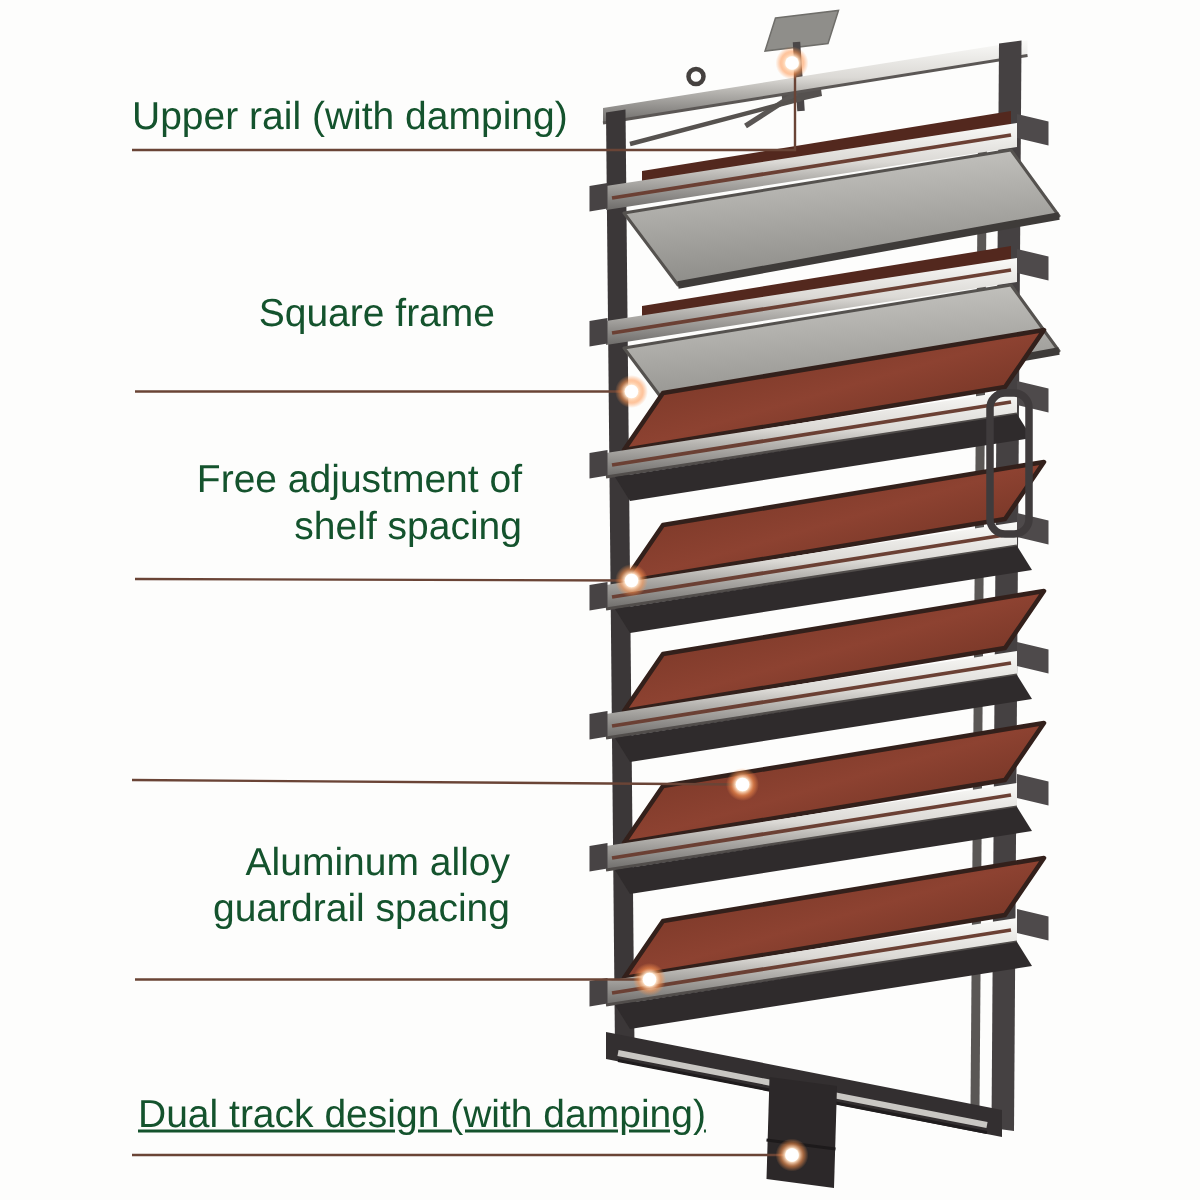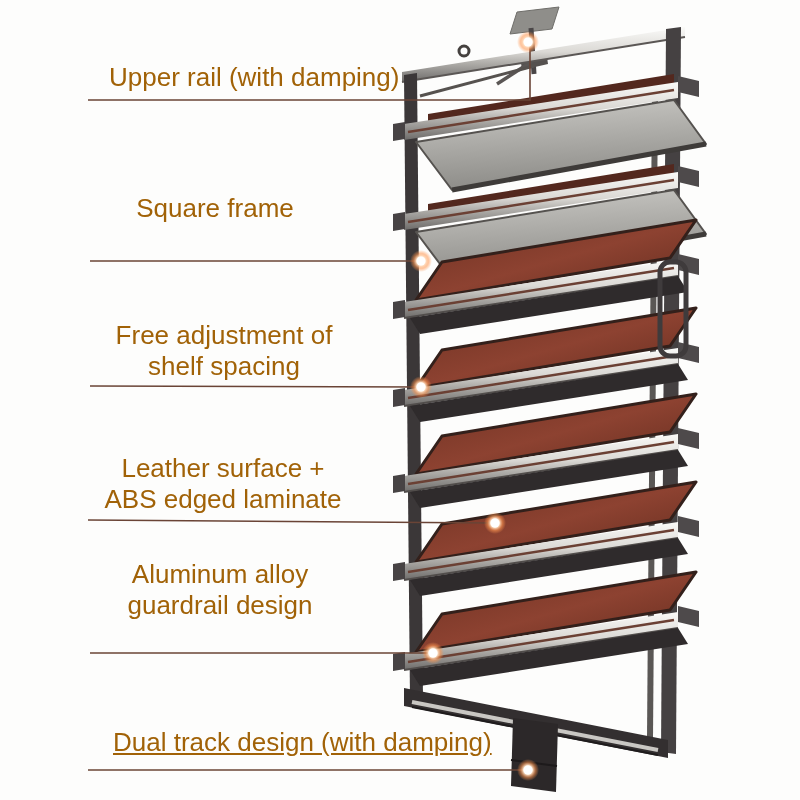--- a/index.html
+++ b/index.html
@@ -6,27 +6,26 @@
   html,body{margin:0;padding:0;}
   body{
     width:800px;height:800px;position:relative;overflow:hidden;
     background:#fdfdfc;
     font-family:"Liberation Sans", sans-serif;
   }
   .stage{position:absolute;inset:0;}
   svg.rack{position:absolute;left:0;top:0;}
   .callout{
     position:absolute;
-    color:#a16207;
+    color:#14532d;
     font-size:26px;
     line-height:31px;
     white-space:nowrap;
-    margin-left:21px;
   }
-  .callout.centered{white-space:normal;text-align:center;}
+  .callout.centered{white-space:normal;text-align:right;}
 </style>
 </head>
 <body>
 
 <div class="stage">
 
   <svg class="rack" width="800" height="800" viewBox="0 0 800 800">
     <defs>
       <linearGradient id="metalGrad" x1="0" y1="0" x2="0" y2="1">
         <stop offset="0" stop-color="#fafaf8"></stop>
@@ -148,32 +147,28 @@
   </svg>
 
   <div class="callout" style="left:88px;top:62px;">
     <span>Upper rail (with damping)</span>
   </div>
 
   <div class="callout centered" style="left:58px;top:193px;width:272px;">
     <div>Square frame</div>
   </div>
 
-  <div class="callout centered" style="left:58px;top:320px;width:290px;">
+  <div class="callout centered" style="left:58px;top:304px;width:290px;">
     <div>Free adjustment of</div>
     <div>shelf spacing</div>
   </div>
 
-  <div class="callout centered" style="left:52px;top:453px;width:300px;">
-    <div>Leather surface +</div>
-    <div>ABS edged laminate</div>
-  </div>
 
   <div class="callout centered" style="left:58px;top:559px;width:282px;">
     <div>Aluminum alloy</div>
-    <div>guardrail design</div>
+    <div>guardrail spacing</div>
   </div>
 
   <div class="callout" style="left:92px;top:727px;text-decoration:underline;">
     <span>Dual track design (with damping)</span>
   </div>
 
 </div>
 
 </body></html>

